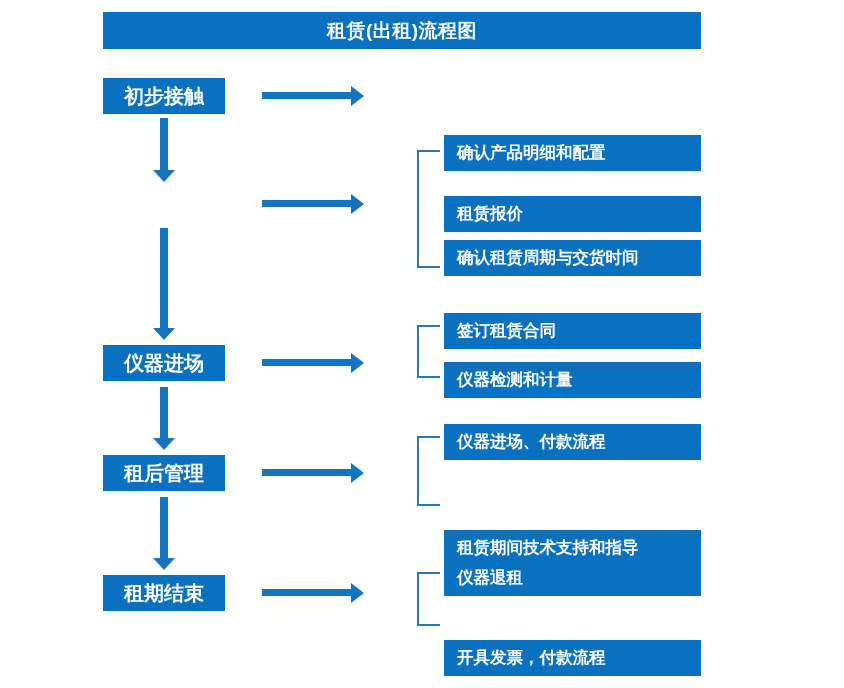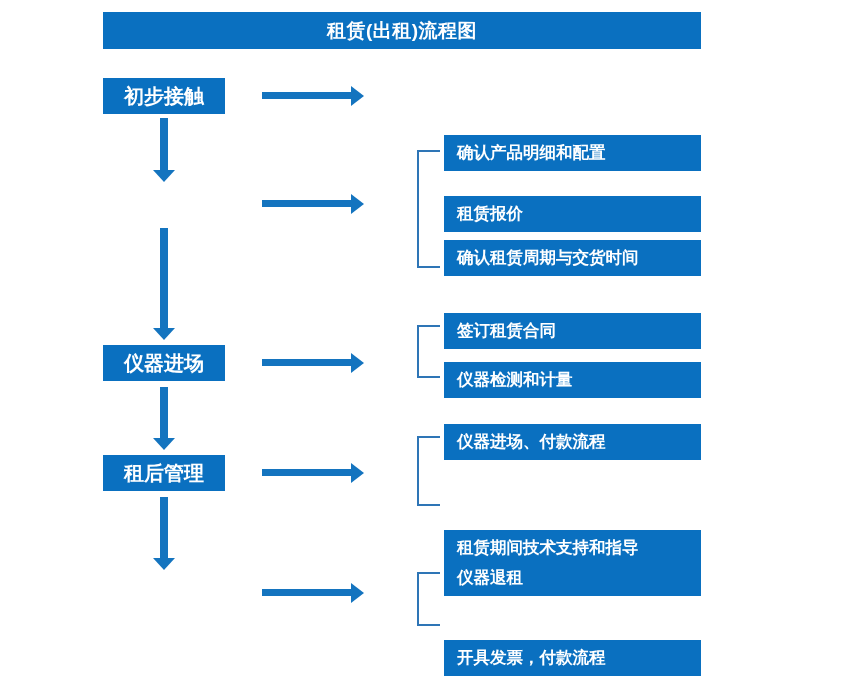--- a/index.html
+++ b/index.html
@@ -134,20 +134,23 @@
 
 
   <div class="node stage" style="left:103px; top:345px;">
     <span>仪器进场</span>
   </div>
 
   <div class="node stage" style="left:103px; top:455px;">
     <span>租后管理</span>
   </div>
 
+  <div class="node stage" style="left:103px; top:575px;">
+    <span>租期结束</span>
+  </div>
 
   <div class="v-arrow" style="left:153px; top:118px; height:64px;">
     <div class="shaft" style="height:52px;"></div>
     <div class="head" style="top:52px;"></div>
   </div>
 
   <div class="v-arrow" style="left:153px; top:228px; height:112px;">
     <div class="shaft" style="height:100px;"></div>
     <div class="head" style="top:100px;"></div>
   </div>

